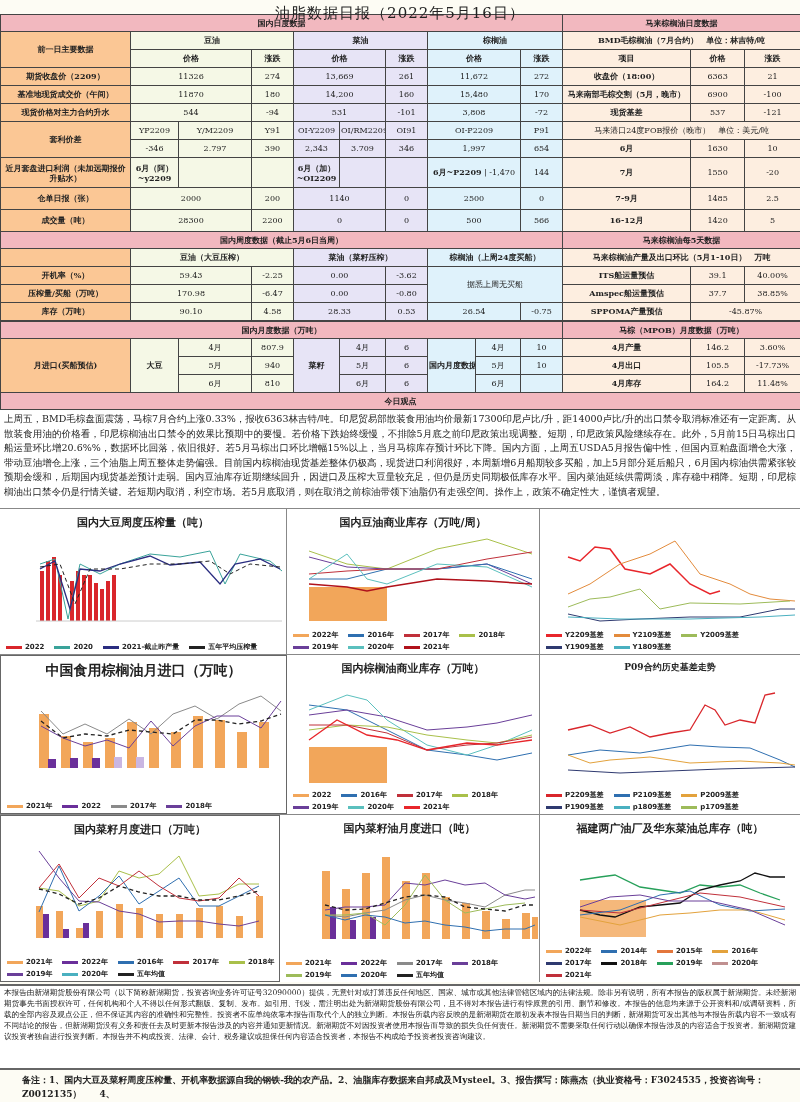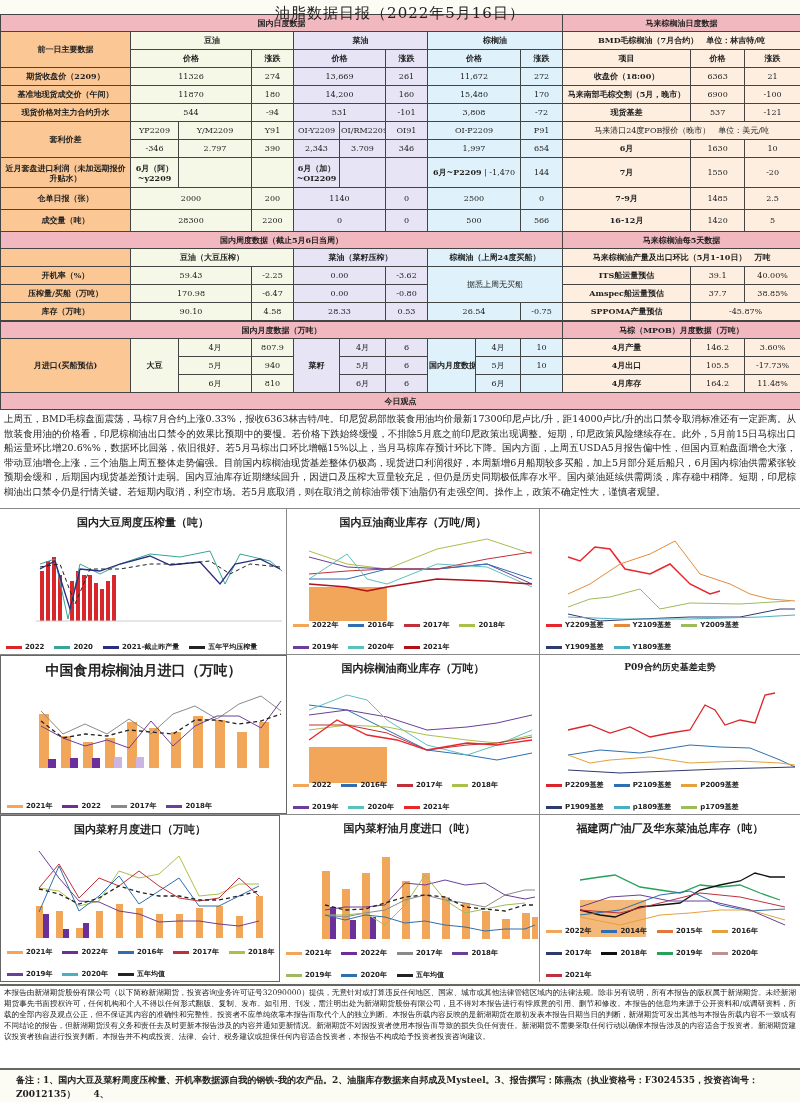--- a/index.html
+++ b/index.html
@@ -14,26 +14,26 @@
 .palm{background:#dff2fb}
 .my{background:#fdeee0}
 .b{font-weight:bold}
 .wrap{white-space:normal;line-height:10px}
 .view{height:108px;padding:2px 4px;font-size:9.5px;line-height:14.5px;text-align:justify;background:#fff;border-bottom:1px solid #444;overflow:hidden}
 .charts{position:absolute;left:0;top:508px;width:800px}
 .crow{display:flex;border-top:1px solid #888}
 .chart{background:#fff;border-right:1px solid #888;position:relative;overflow:hidden}
 .chart .ct{position:absolute;top:6px;left:0;right:0;text-align:center;font-size:11px;font-weight:bold}
 .chart svg{position:absolute;left:0;top:0}
-.legend{position:absolute;left:6px;right:4px;bottom:2px;font-size:7px;font-family:"DejaVu Sans",sans-serif;display:flex;flex-wrap:wrap;gap:12px 10px}
+.legend{position:absolute;left:6px;right:4px;bottom:2px;font-size:7px;font-family:"DejaVu Sans",sans-serif;display:flex;flex-wrap:wrap;gap:2px 10px}
 .legend span{display:inline-flex;align-items:center;gap:3px}
 .legend i{display:inline-block;width:16px;height:3px}
 .disc{position:absolute;top:984px;left:0;width:800px;height:84px;background:#fff;border-top:2px solid #666;font-size:7.6px;line-height:11px;padding:1px 4px;text-align:justify;overflow:hidden}
 .disc .dt{text-align:center;font-weight:bold;font-size:8px}
-.note{position:absolute;top:1068px;left:0;width:800px;height:34px;border-top:2px solid #666;font-size:9px;line-height:14px;padding:3px 16px;font-weight:bold;background:#fdfcf4}
+.note{position:absolute;top:1068px;left:0;width:800px;height:34px;border-top:2px solid #666;font-size:9px;line-height:14px;padding:3px 22px;font-weight:bold;background:#fdfcf4}
 </style>
 </head>
 <body>
 
 <div class="title">油脂数据日报（2022年5月16日）</div>
 
 <table>
 <colgroup>
 <col style="width:130px">
       <col style="width:48px">

